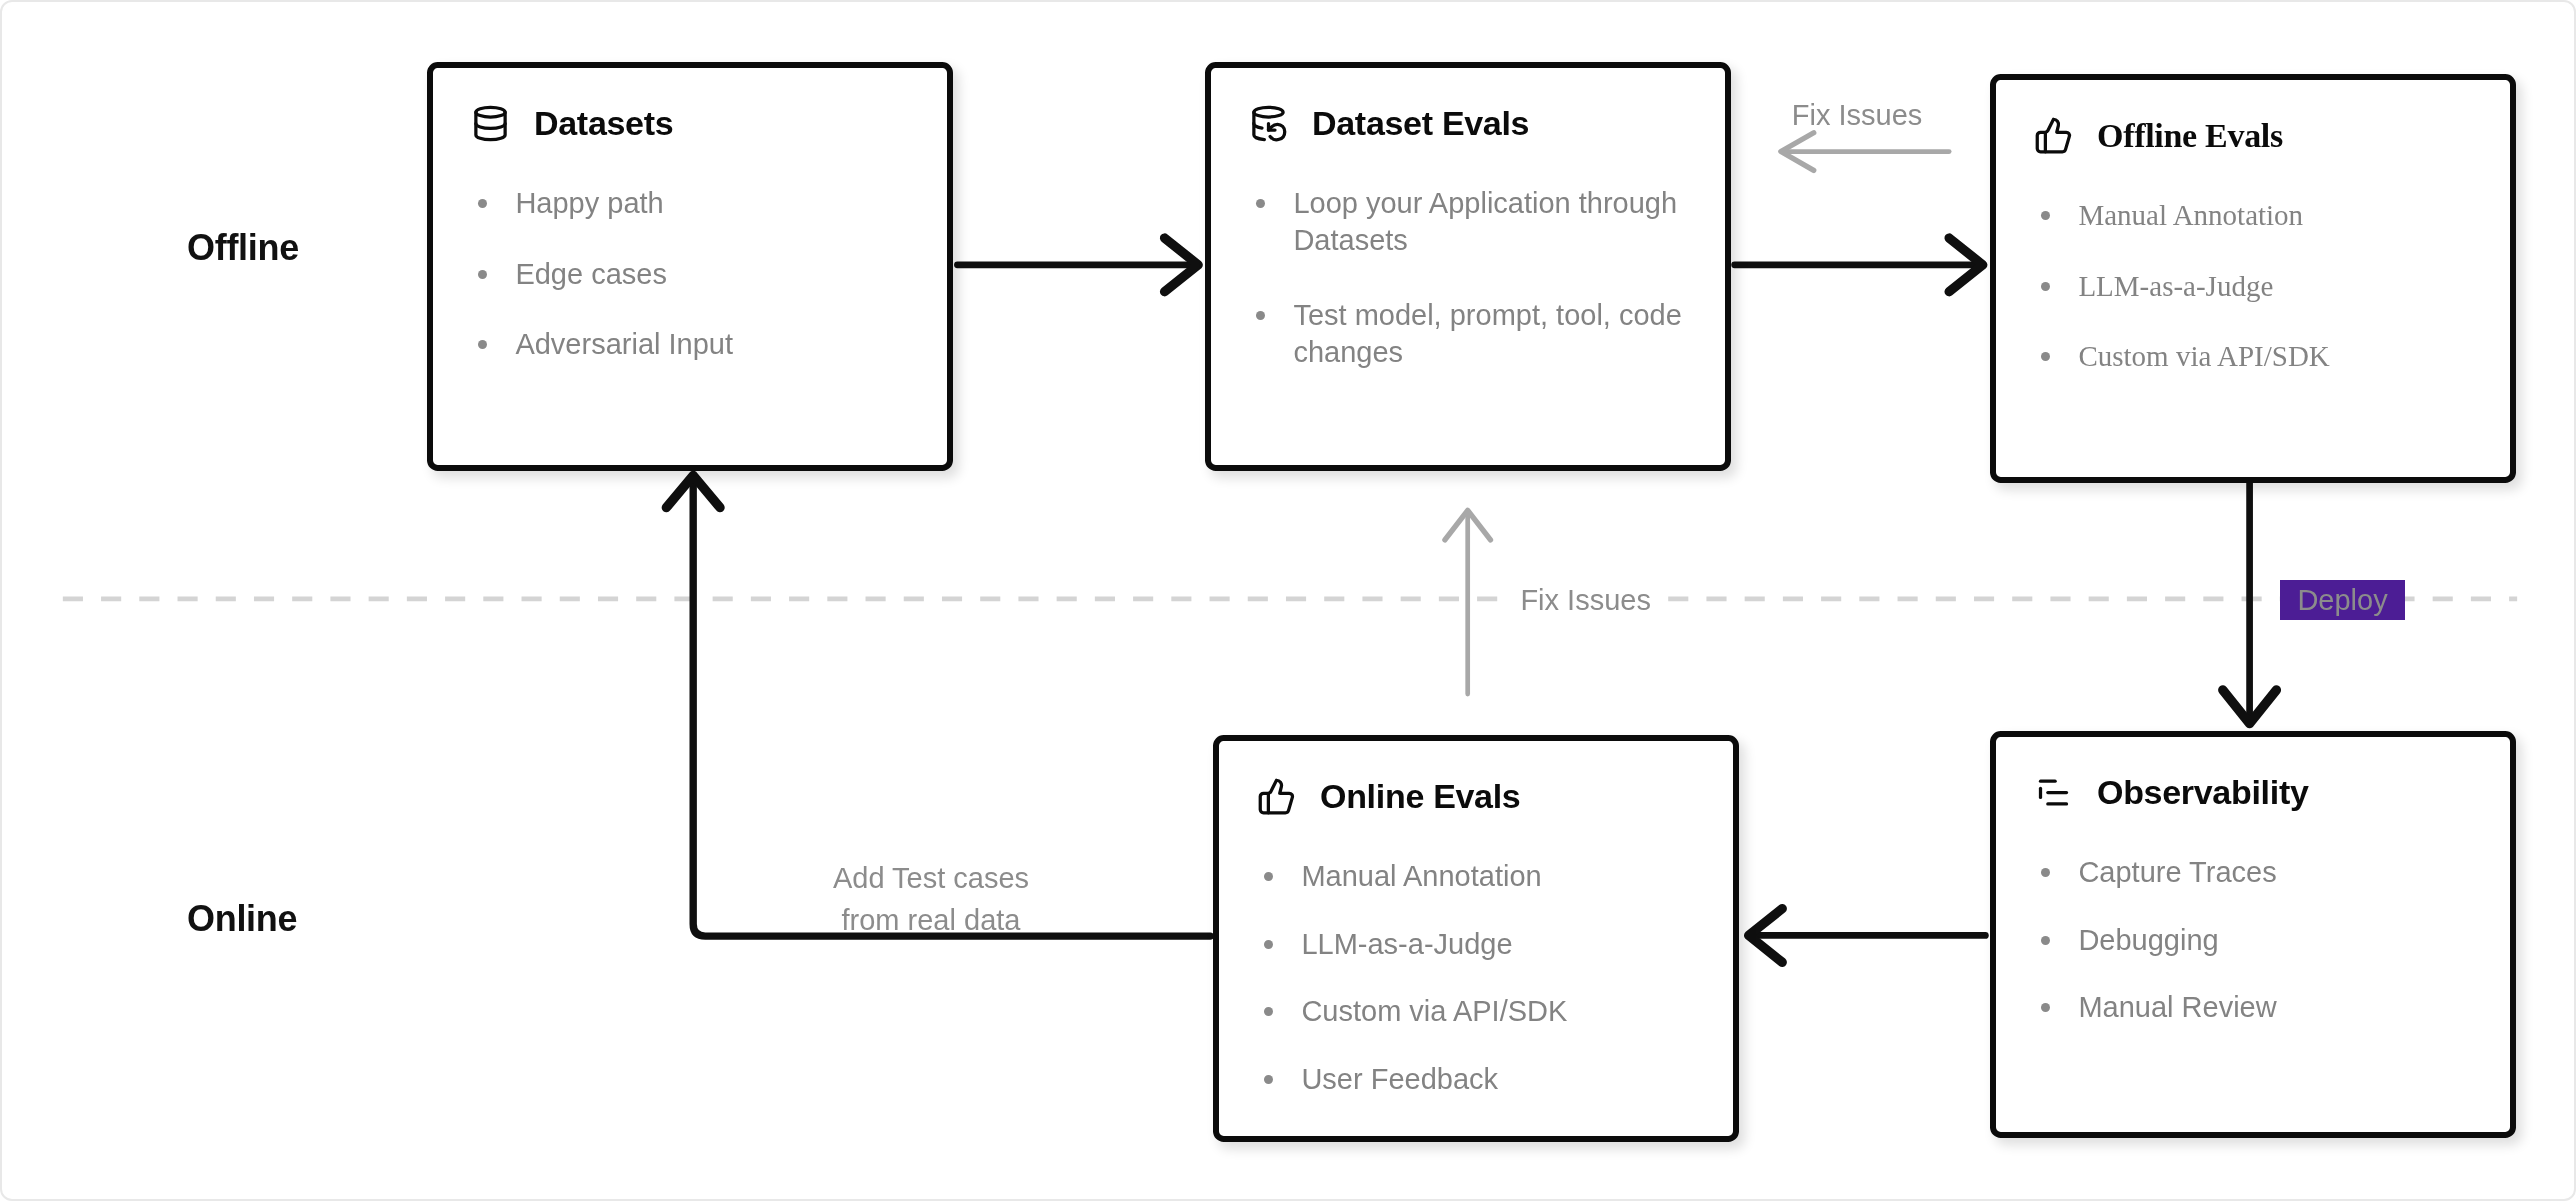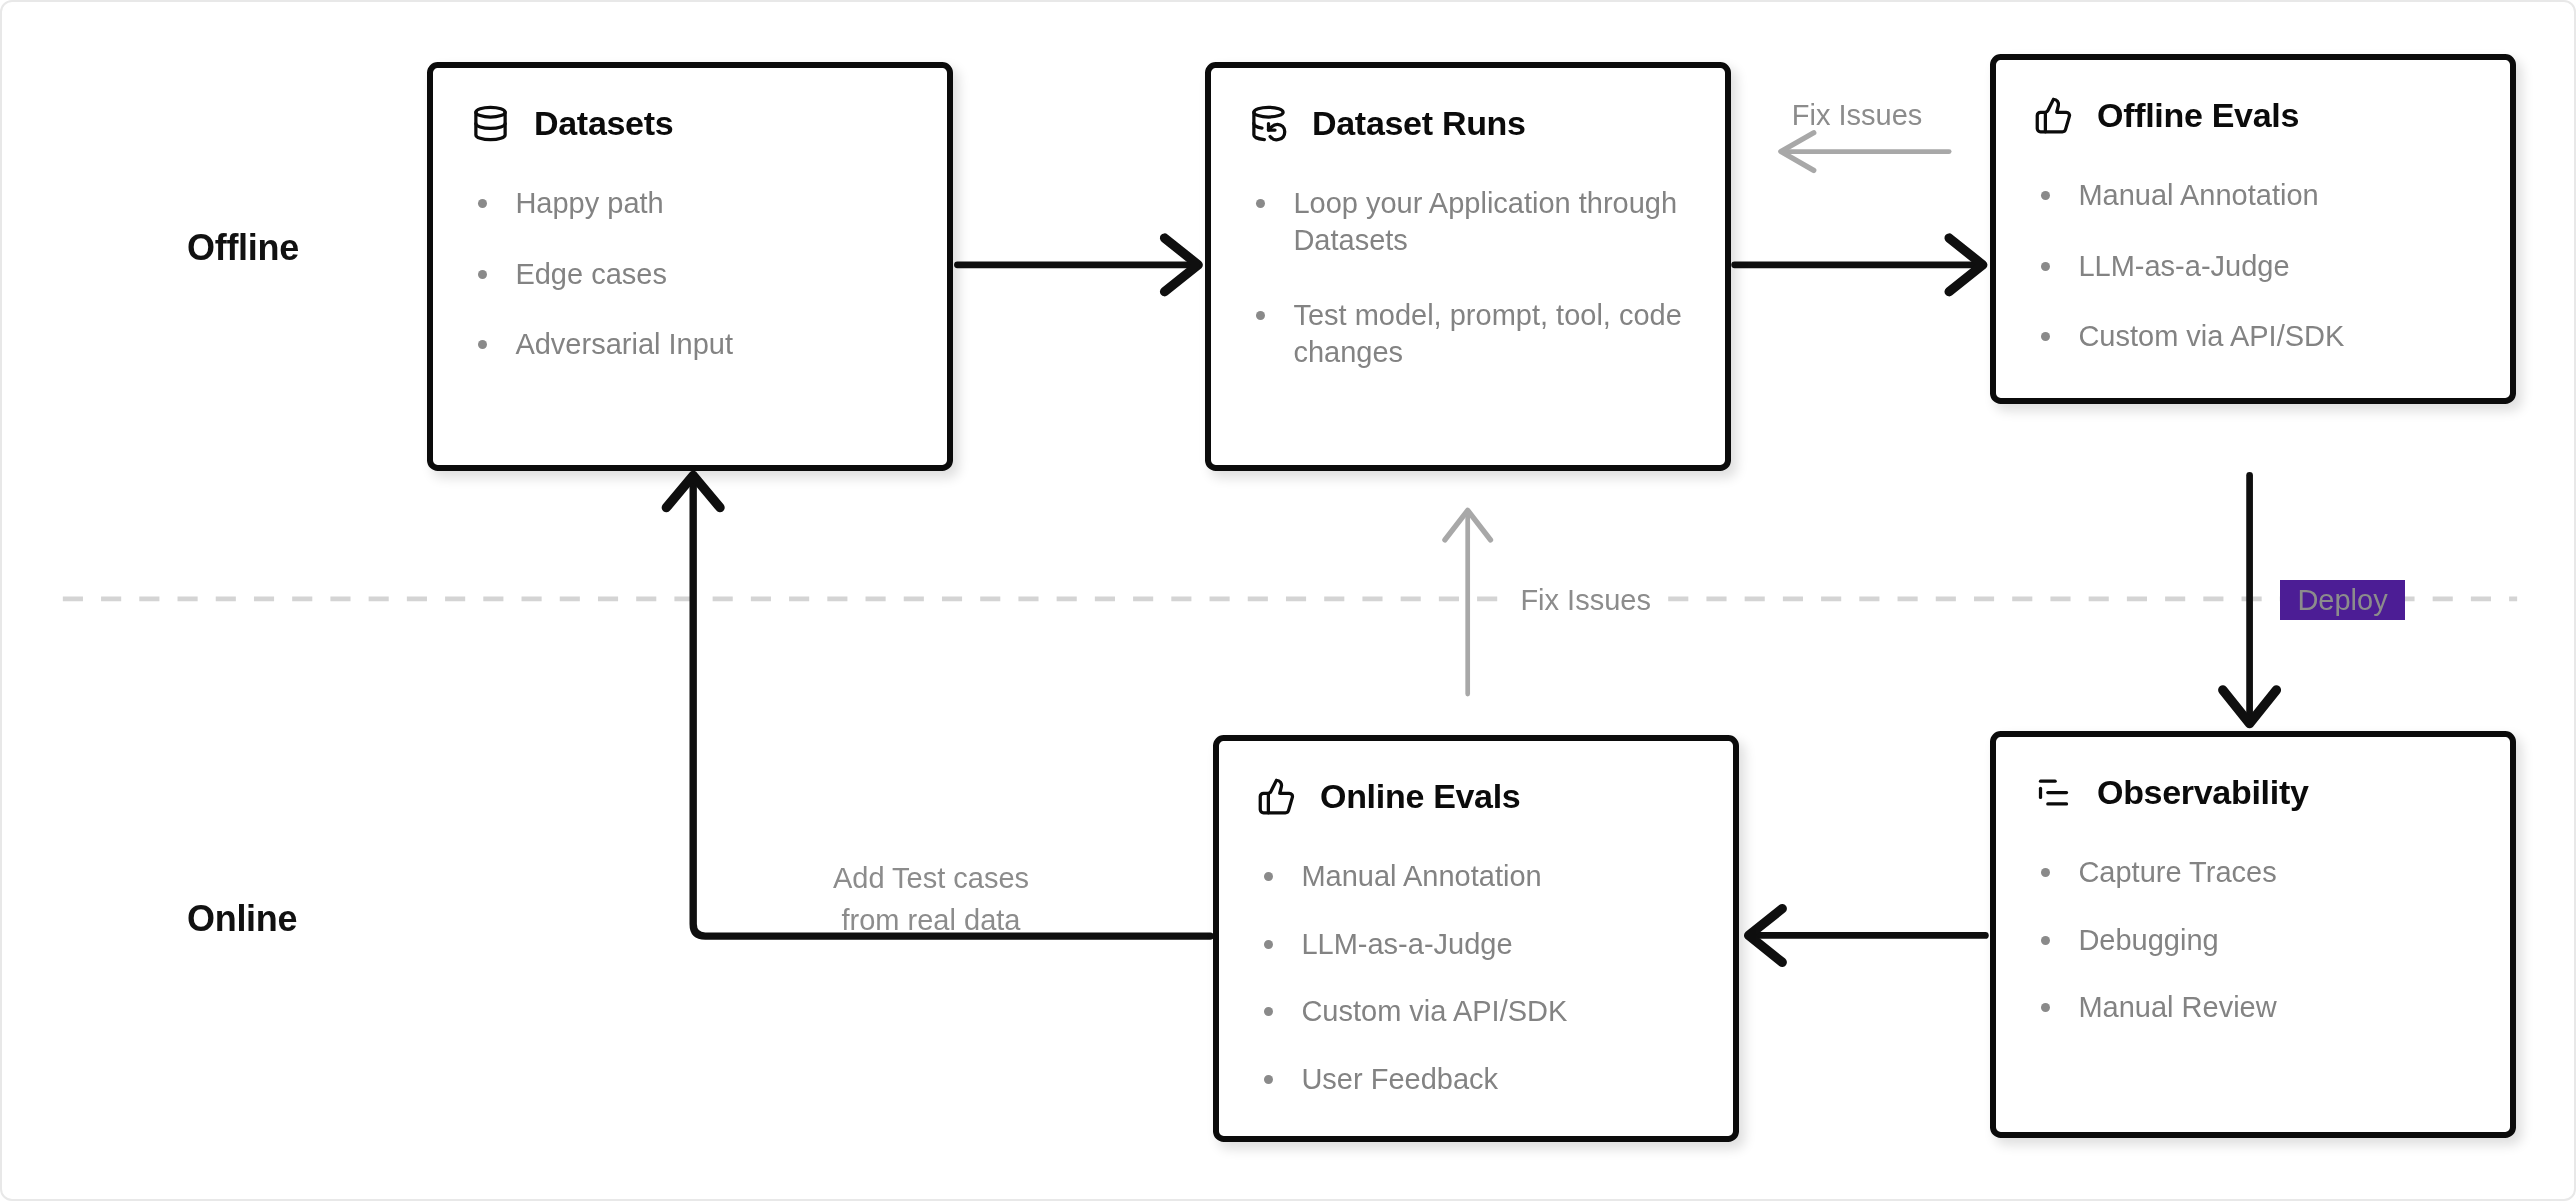--- a/index.html
+++ b/index.html
@@ -36,21 +36,21 @@
     position:absolute; z-index:3;
     box-sizing:border-box;
     background:#ffffff;
     border:6px solid #0b0b0b;
     border-radius:10.7px;
     box-shadow:5.4px 6.7px 12px rgba(0,0,0,0.13);
     padding:36px 38px 27px 38px;
   }
   .box-datasets     { left:425px;  top:60px;   width:526px; height:409px; }
   .box-dataset-runs { left:1203px; top:60px;   width:526px; height:409px; }
-  .box-offline-evals{ left:1988px; top:52px;   width:526px; height:350px; }
+  .box-offline-evals{ left:1988px; top:72px;   width:526px; height:409px;font-family:Liberation Serif, serif; }
   .box-online-evals { left:1211px; top:733px; width:526px; height:407px; }
   .box-observability{ left:1988px; top:729px; width:526px; height:407px; }
   .box-title-row { display:flex; align-items:center; gap:24px; }
   .box-title-row svg { flex:0 0 auto; }
   .box-title {
     font-size:34px; font-weight:700; color:#0b0b0b; letter-spacing:-0.3px;
     white-space:nowrap;
   }
   .box ul {
     list-style:none; margin:42px 0 0 0; padding:0 0 0 5.4px;
@@ -142,21 +142,21 @@
 
   <div class="box box-dataset-runs">
     <div class="box-title-row">
       <svg class="icon" width="39" height="39" viewBox="0 0 24 24">
         <ellipse cx="12" cy="5" rx="9" ry="3"></ellipse>
         <path d="M3 12a9 3 0 0 0 5 2.83"></path>
         <path d="M3 5v14a9 3 0 0 0 6.47 2.87"></path>
         <path d="M12 12v4h4"></path>
         <path d="M13 20a5 5 0 0 0 9-3 4.5 4.5 0 0 0-4.5-4.5c-1.33 0-2.54.54-3.41 1.41L12 16"></path>
       </svg>
-      <span class="box-title">Dataset Runs</span>
+      <span class="box-title">Dataset Evals</span>
     </div>
     <ul>
       <li>Loop your Application through Datasets</li>
       <li>Test model, prompt, tool, code changes</li>
     </ul>
   </div>
 
   <div class="box box-offline-evals">
     <div class="box-title-row">
       <svg class="icon" width="39" height="39" viewBox="0 0 24 24">

